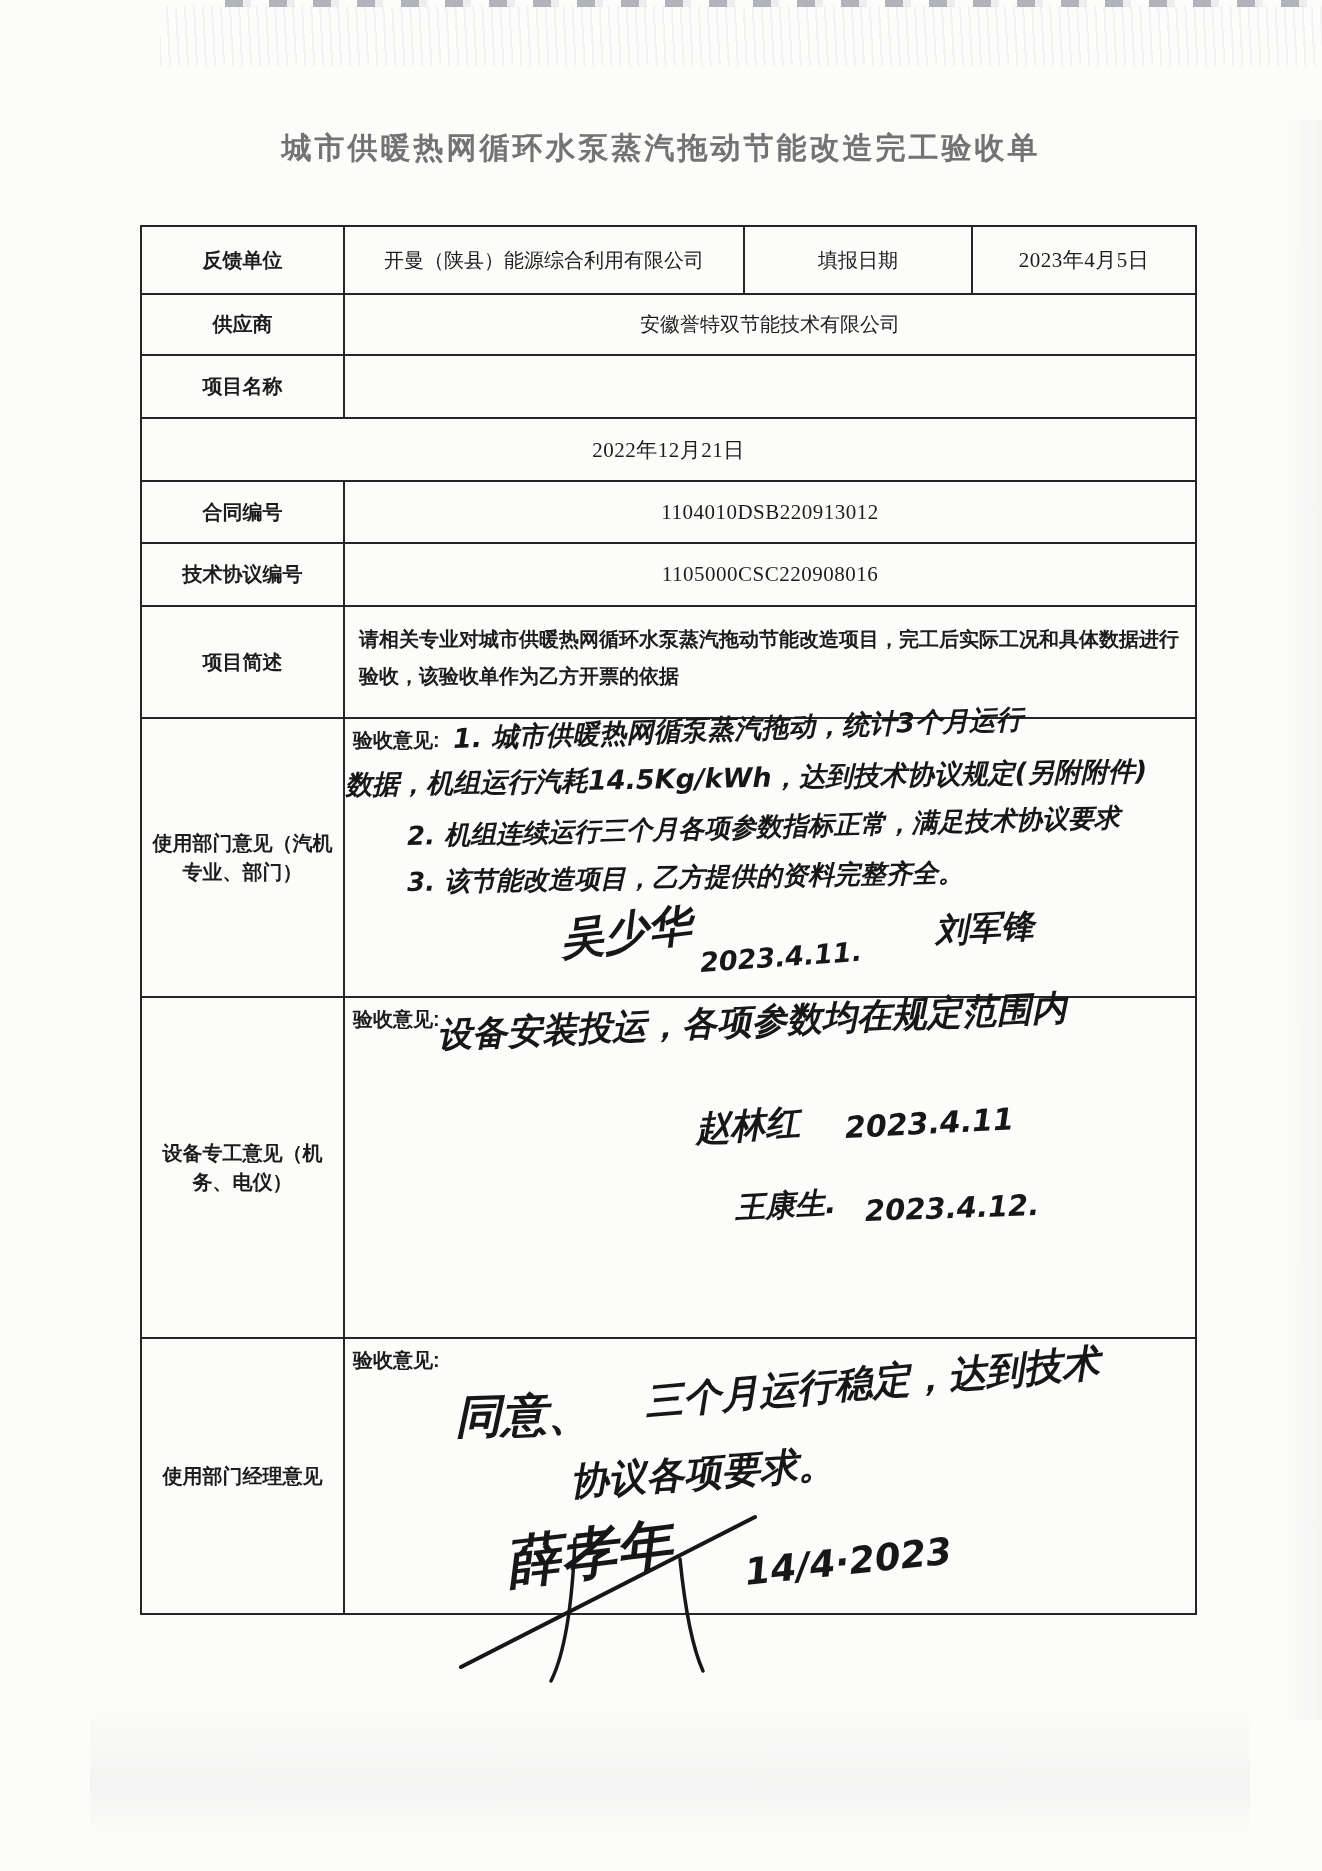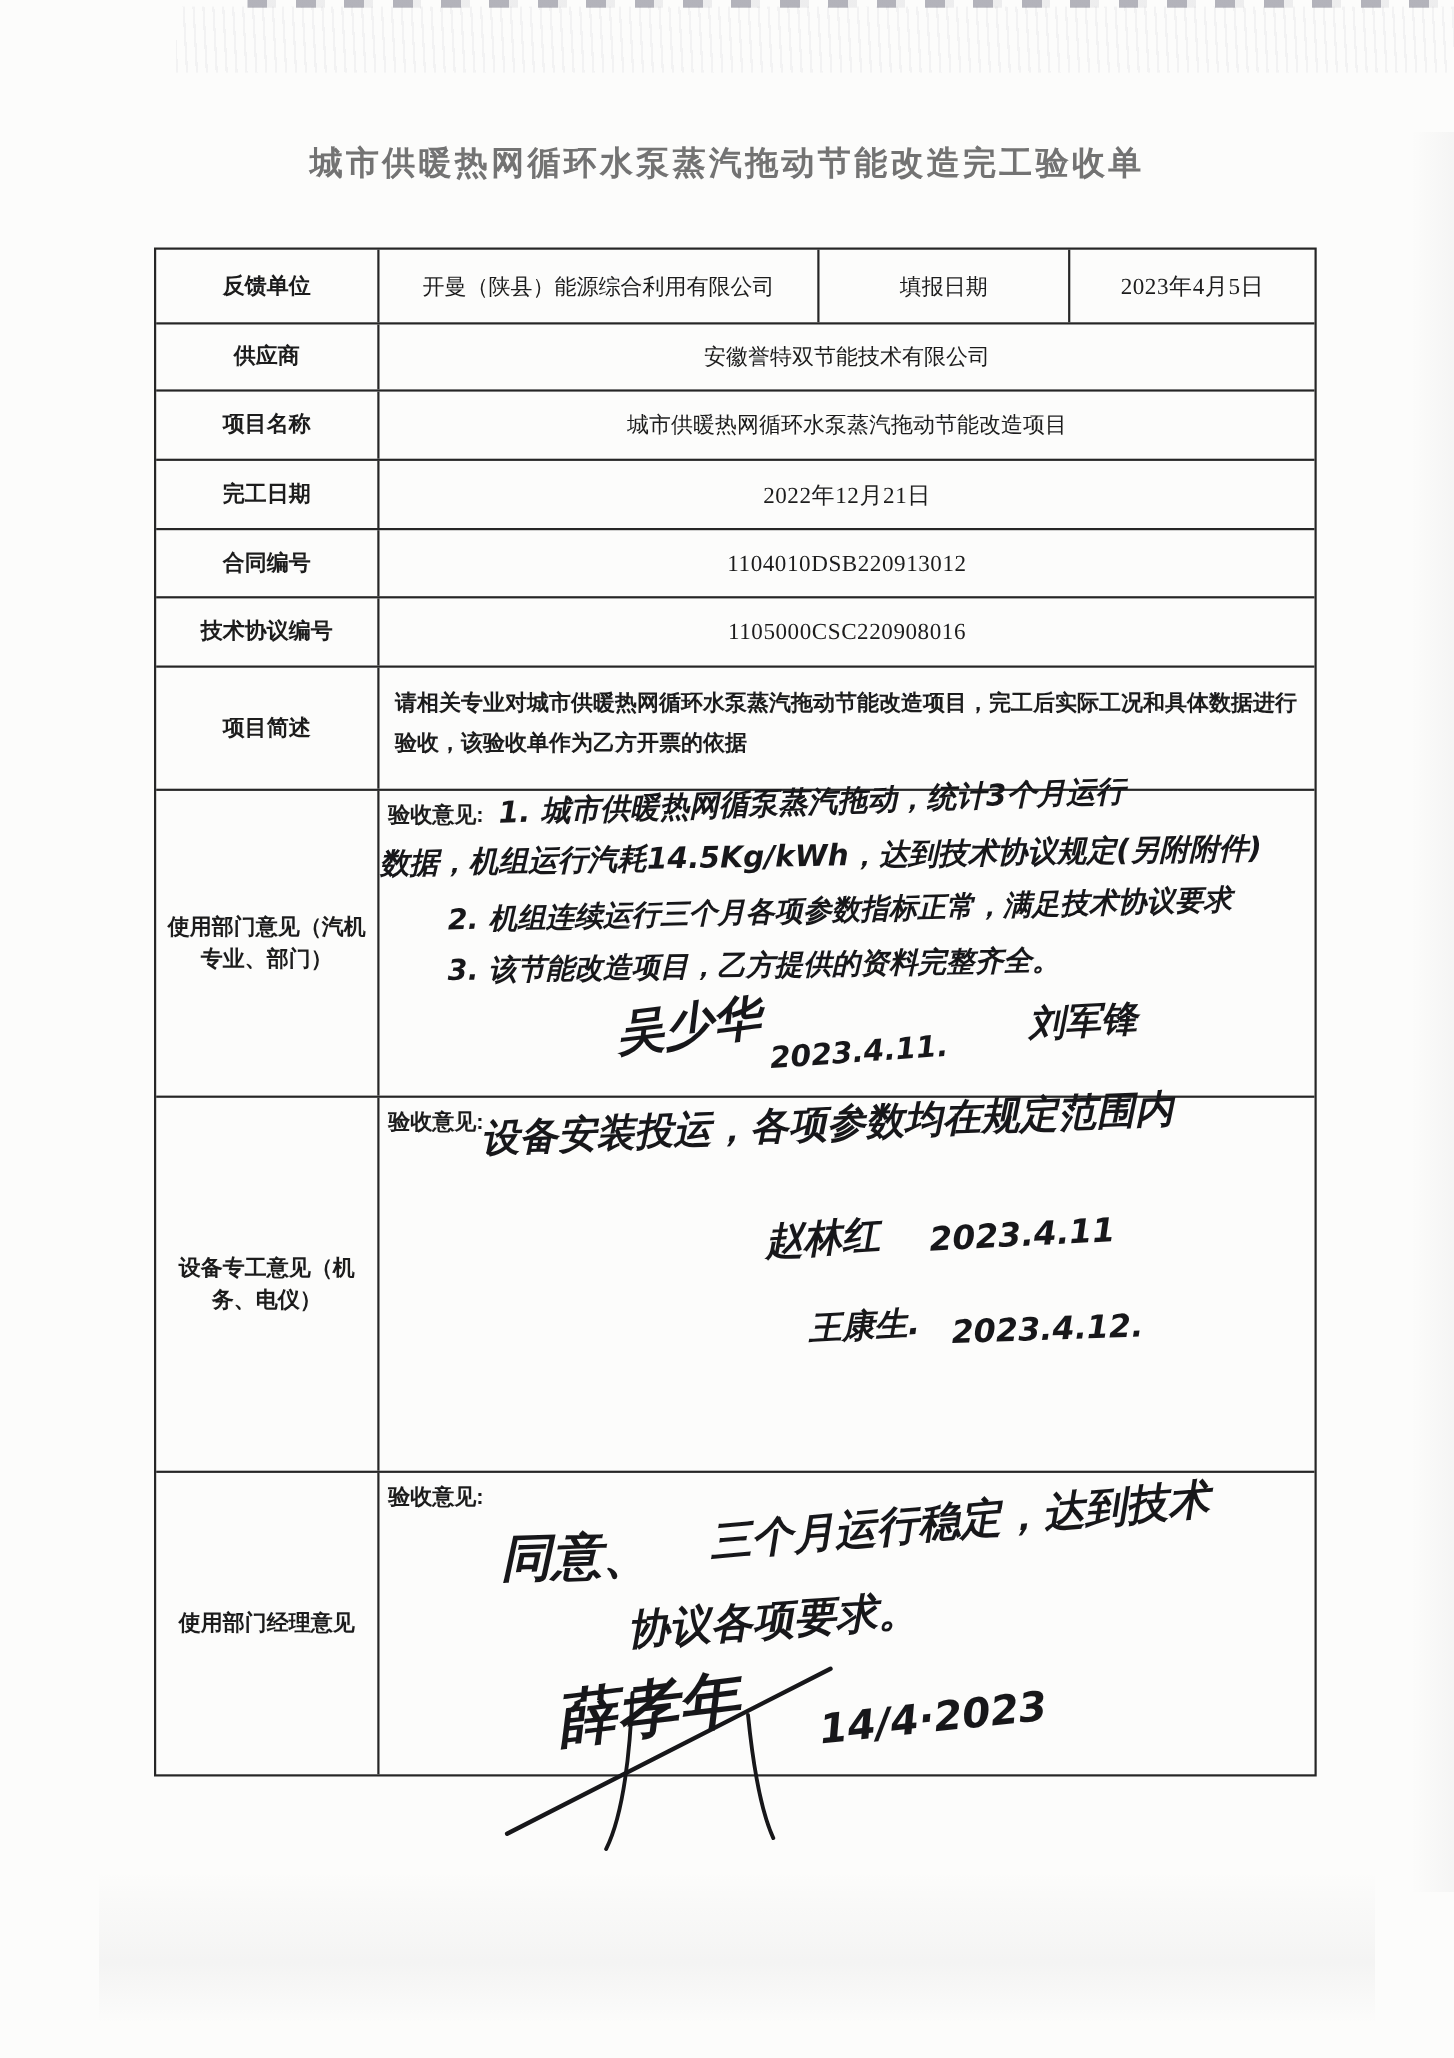--- a/index.html
+++ b/index.html
@@ -79,25 +79,23 @@
     <div class="cell value serif">2023年4月5日</div>
   </div>
 
   <div class="t-row" style="height:61px">
     <div class="cell br label-col">供应商</div>
     <div class="cell value">安徽誉特双节能技术有限公司</div>
   </div>
 
   <div class="t-row" style="height:63px">
     <div class="cell br label-col">项目名称</div>
-    <div class="cell value">城市供暖热网循环水泵蒸汽拖动节能改造项目</div>
   </div>
 
   <div class="t-row" style="height:63px">
-    <div class="cell br label-col">完工日期</div>
     <div class="cell value serif">2022年12月21日</div>
   </div>
 
   <div class="t-row" style="height:62px">
     <div class="cell br label-col">合同编号</div>
     <div class="cell value serif">1104010DSB220913012</div>
   </div>
 
   <div class="t-row" style="height:63px">
     <div class="cell br label-col">技术协议编号</div>

